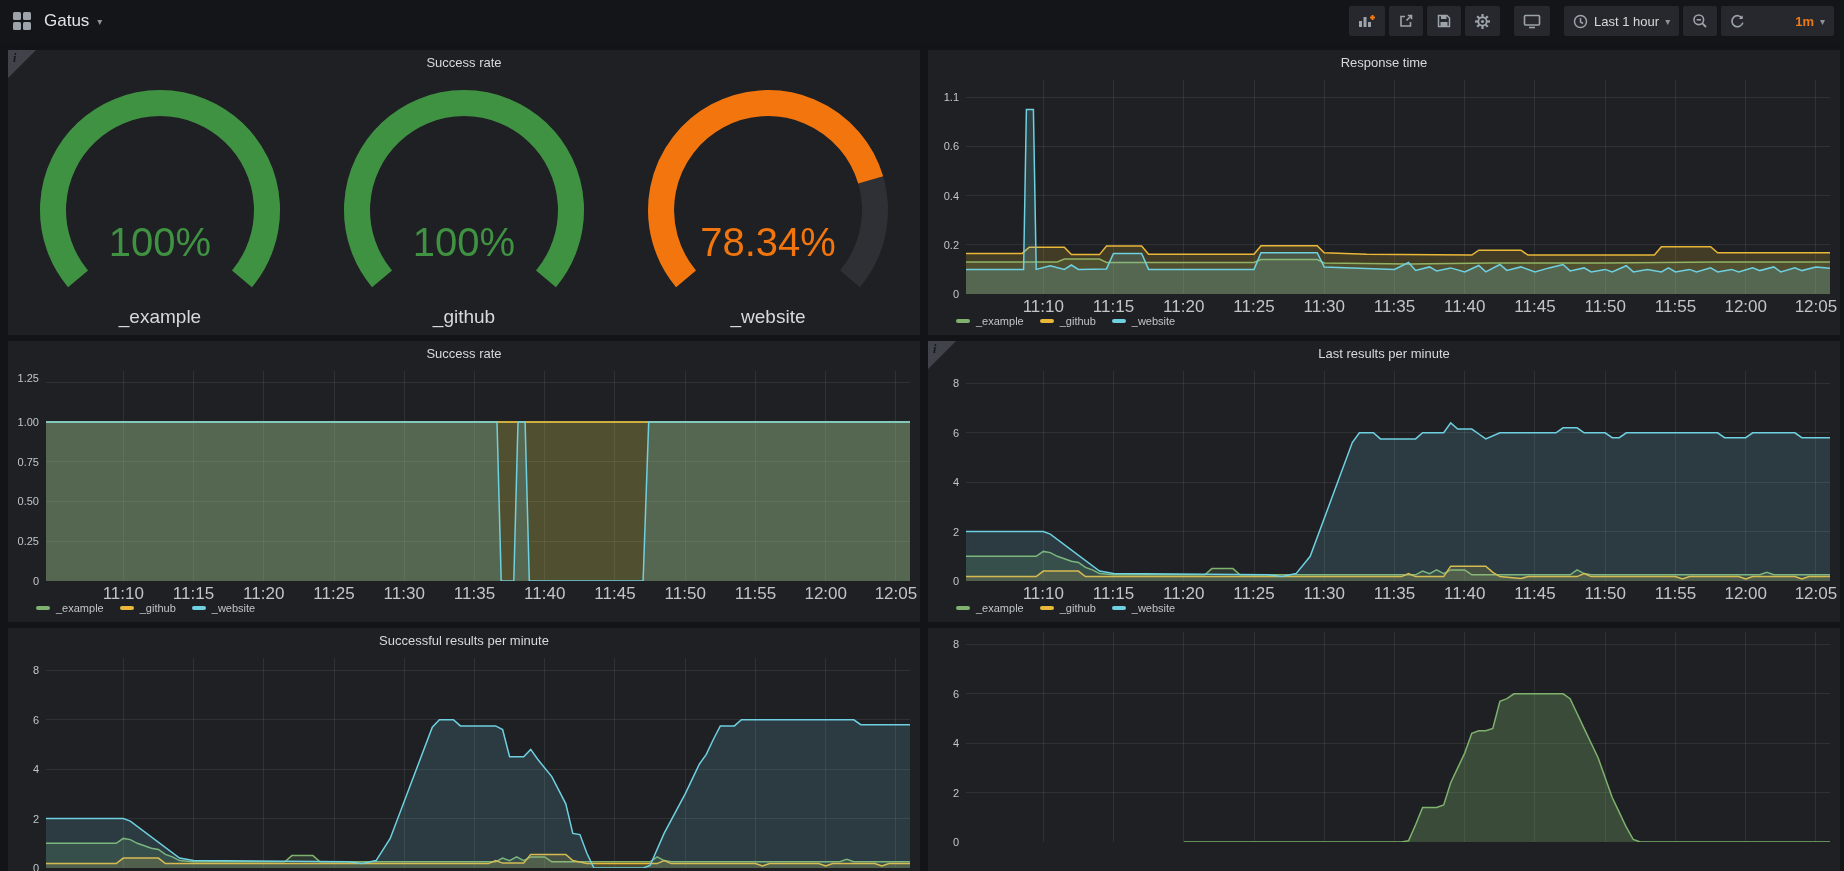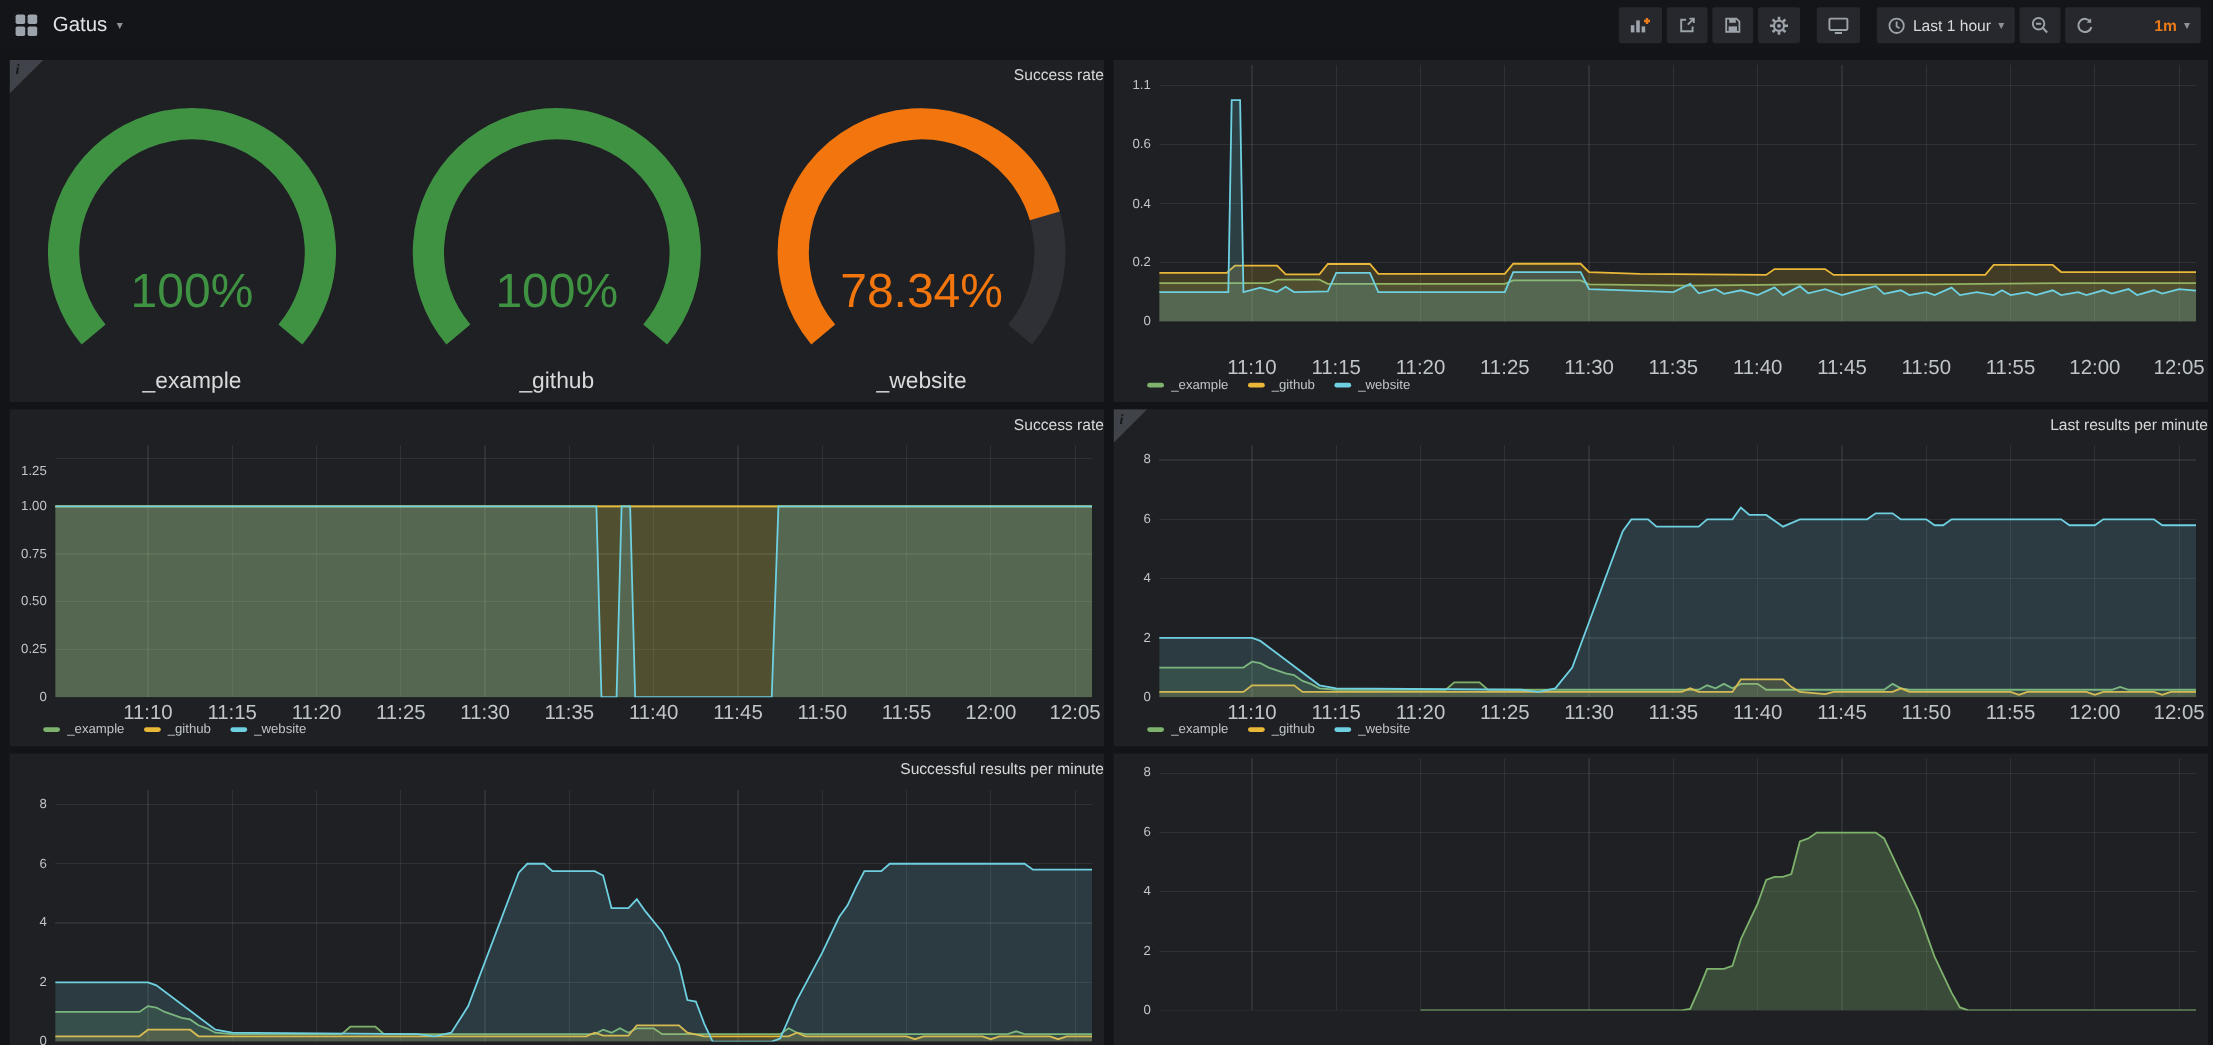--- a/index.html
+++ b/index.html
@@ -23,21 +23,21 @@
   .toolgap { width:10px; }
   .refreshbtn .interval { color:#eb7b18; font-weight:700;margin-left:44px; }
 
   
   .dashboard { padding:8px 4px 0 8px; display:grid;
                grid-template-columns:912px 912px;
                grid-template-rows:285px 281px 281px;
                gap:6px 8px; }
   .panel { background:#1e2023; position:relative; overflow:hidden;
            display:flex; flex-direction:column; }
-  .panel-title { height:26px; line-height:26px; text-align:right; color:#d8d9da;
+  .panel-title { height:26px; line-height:26px; text-align:center; color:#d8d9da;
                  font-size:13px; font-weight:500; cursor:pointer; flex:none; }
   .info-corner { position:absolute; top:0; left:0; width:0; height:0;
                  border-top:28px solid #404349; border-right:28px solid transparent; z-index:3; cursor:pointer; }
   .info-i { position:absolute; top:-27px; left:5px; color:#17181b;
             font:italic bold 12px "Liberation Serif", serif; }
 
   
   .gauges { flex:1; display:flex; align-items:flex-start; padding-top:12px; }
   .gauge { flex:1; text-align:center; }
   .gauge-label { margin-top:2px; color:#d8d9da; font-size:19px; }
@@ -170,20 +170,21 @@
           </svg><div class="gauge-label">_github</div></div>
         <div class="gauge"><svg width="304" height="212" viewBox="0 0 304 212">
             <path d="M 70.0 190.8 A 107 107 0 1 1 234.0 190.8" fill="none" stroke="#2F3035" stroke-width="26"></path>
             <path d="M 70.0 190.8 A 107 107 0 1 1 254.7 91.9" fill="none" stroke="#F2760D" stroke-width="26"></path>
             <text x="152" y="168" text-anchor="middle" fill="#F2760D" style="font-size:40px;font-weight:500">78.34%</text>
           </svg><div class="gauge-label">_website</div></div>
       </div>
   </section>
 
   <section class="panel">
+    <div class="panel-title">Response time</div>
     <div class="chart">
       <div class="plot-row">
         <div class="ylabels">
             <span class="ytick" style="top: 214px;">0</span>
             <span class="ytick" style="top: 164.805px;">0.2</span>
             <span class="ytick" style="top: 115.609px;">0.4</span>
             <span class="ytick" style="top: 66.4138px; margin-left: 46px;">0.6</span>
             <span class="ytick" style="top: 17.2184px;">1.1</span>
           </div>
         <div class="plot">
@@ -248,21 +249,21 @@
   <section class="panel">
     <div class="panel-title">Success rate</div>
     <div class="chart">
       <div class="plot-row">
         <div class="ylabels">
             <span class="ytick" style="top: 210px;">0</span>
             <span class="ytick" style="top: 170.227px;">0.25</span>
             <span class="ytick" style="top: 130.455px;">0.50</span>
             <span class="ytick" style="top: 90.6818px;">0.75</span>
             <span class="ytick" style="top: 50.9091px;">1.00</span>
-            <span class="ytick" style="top: 22px;">1.25</span>
+            <span class="ytick" style="top: 7px;">1.25</span>
           </div>
         <div class="plot">
             <svg width="864" height="210">
               <line x1="0" y1="210" x2="864" y2="210" class="gridline"></line>
               <line x1="0" y1="170.22727272727272" x2="864" y2="170.22727272727272" class="gridline"></line>
               <line x1="0" y1="130.45454545454544" x2="864" y2="130.45454545454544" class="gridline"></line>
               <line x1="0" y1="90.6818181818182" x2="864" y2="90.6818181818182" class="gridline"></line>
               <line x1="0" y1="50.90909090909091" x2="864" y2="50.90909090909091" class="gridline"></line>
               <line x1="0" y1="11.136363636363654" x2="864" y2="11.136363636363654" class="gridline"></line>
               <line x1="77.26829268292683" y1="0" x2="77.26829268292683" y2="210" class="gridline"></line>

